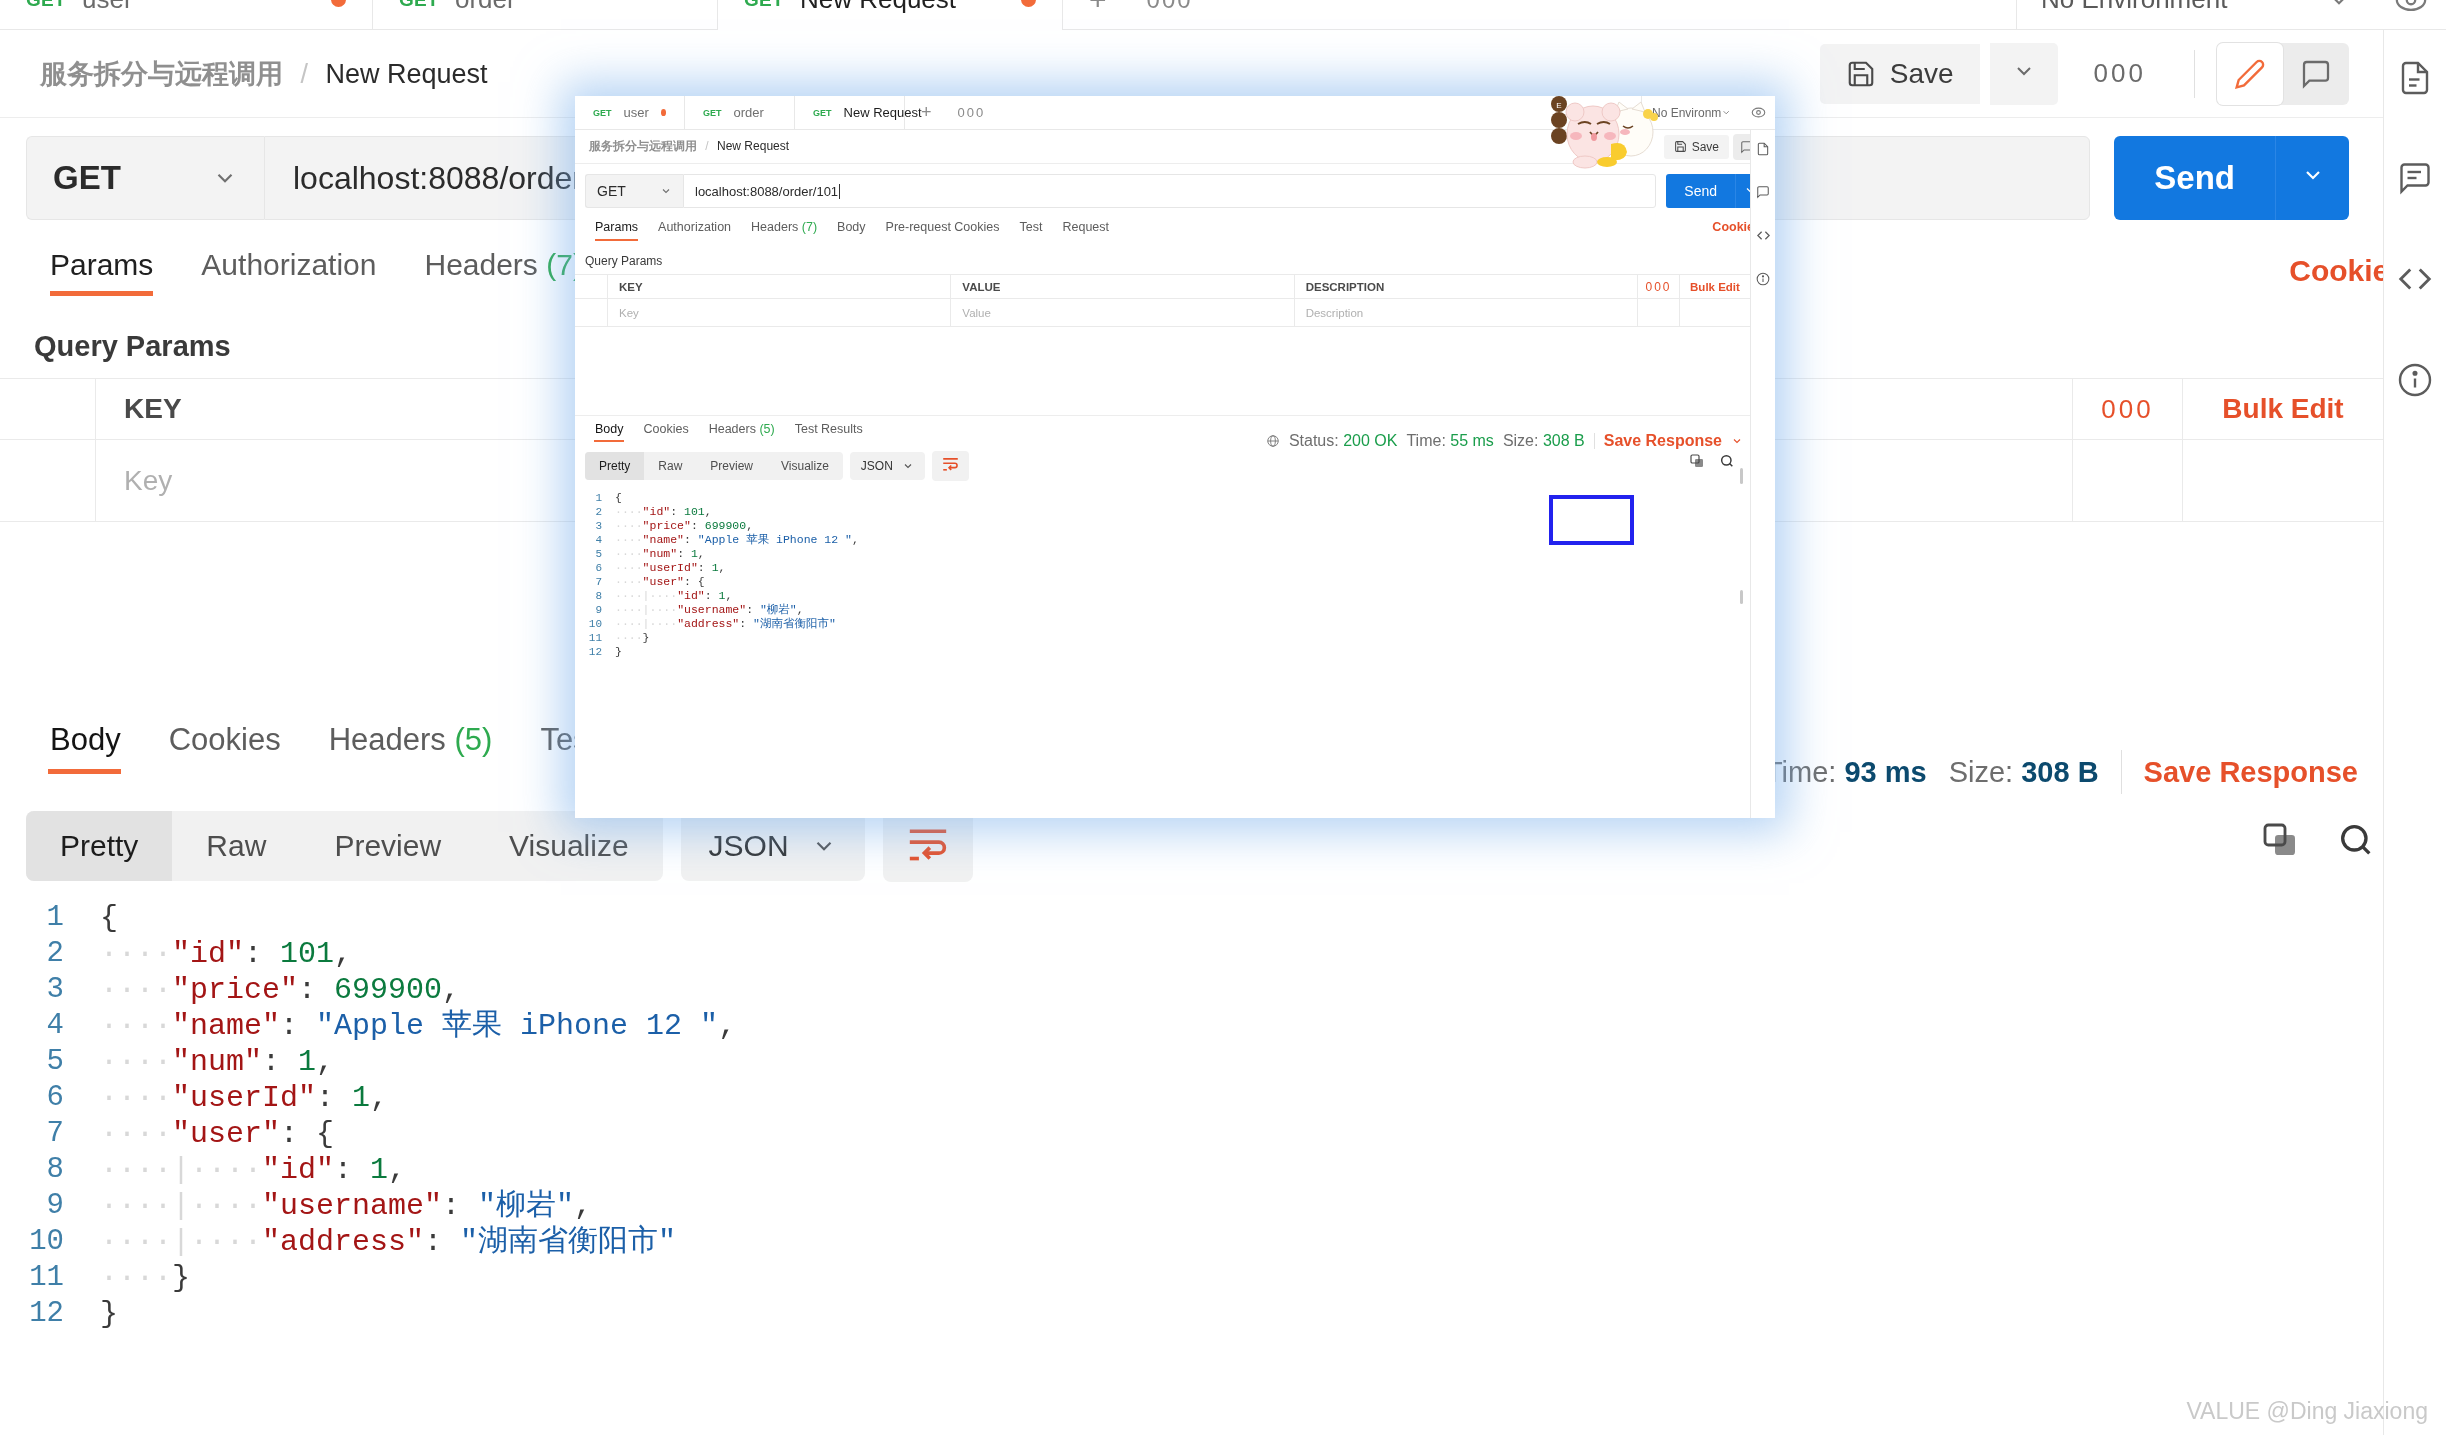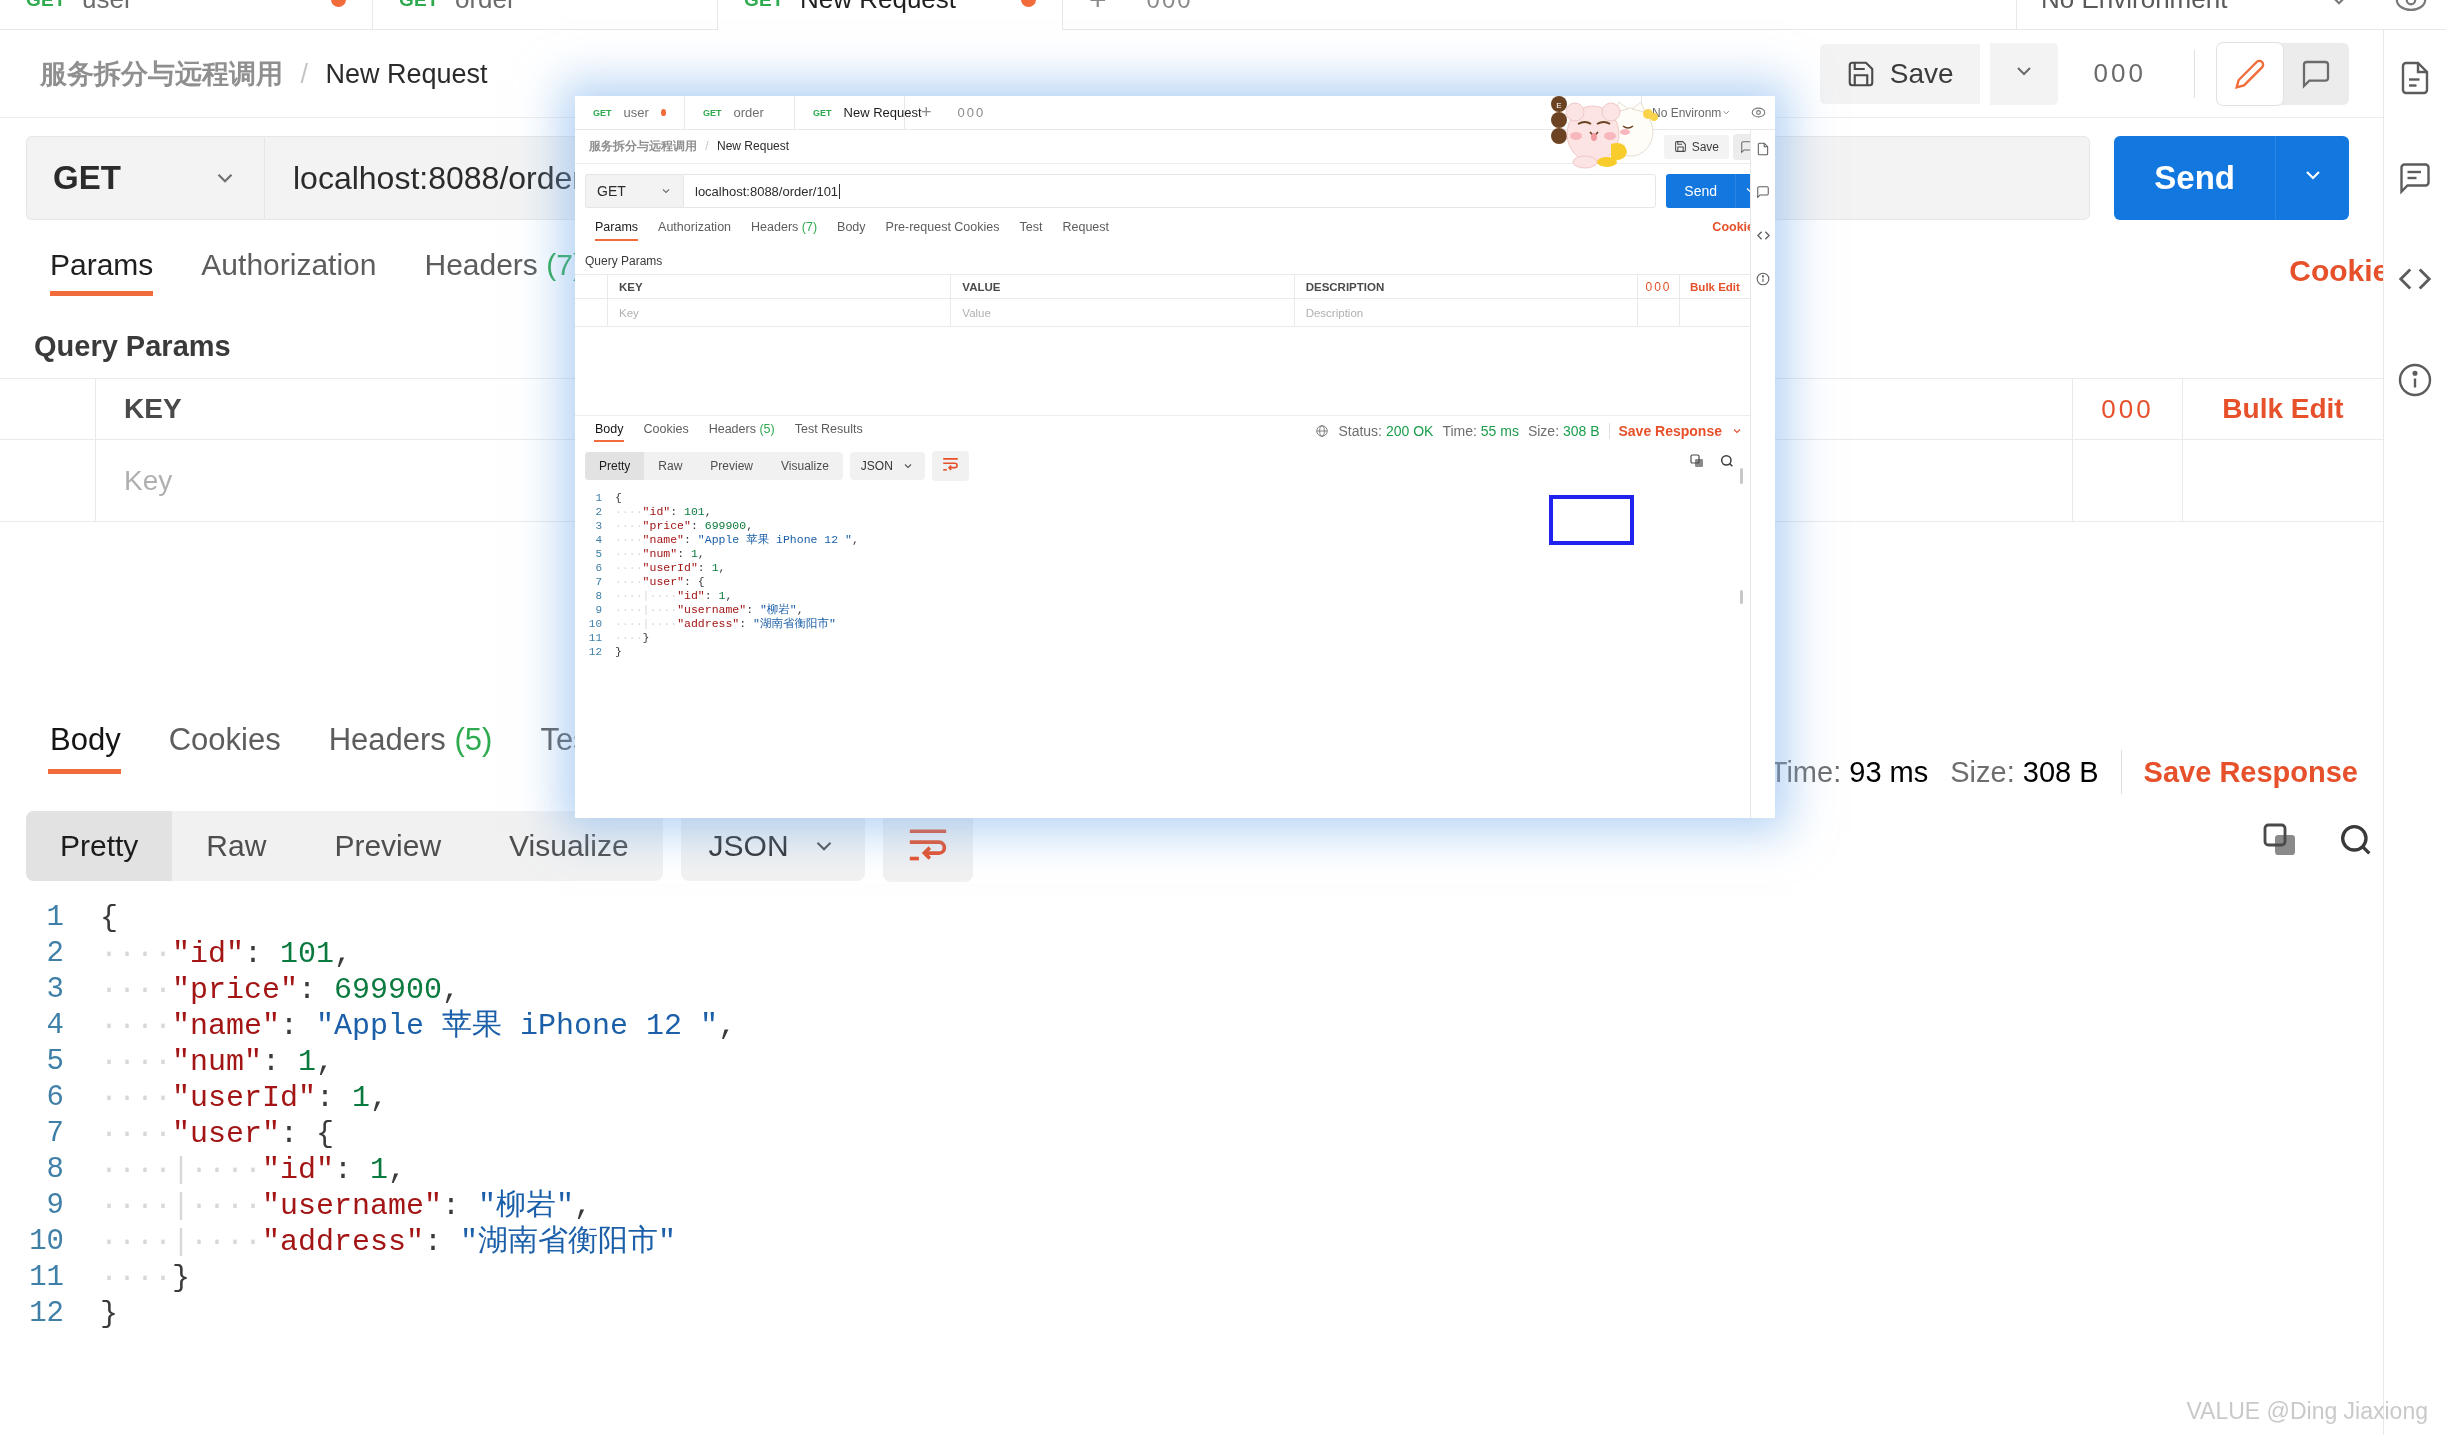--- a/index.html
+++ b/index.html
@@ -89,21 +89,21 @@
 
   
   .o-restabs { position:absolute; left:0; top:718px; width:2383px; height:80px; display:flex;
       align-items:flex-start; padding-left:26px; }
   .o-restab { font-size:31px; color:#5d5d5d; padding:4px 24px 0 24px; position:relative; cursor:pointer;}
   .o-restab.on { color:#141414; font-weight:400;}
   .o-restab.on::after { content:""; position:absolute; left:22px; right:24px; bottom:-16px; height:5px; background:#f26b3a;}
   .o-restab .n { color:#2eaa4f; }
   .o-resmeta { position:absolute; right:40px; top:750px; display:flex; align-items:center; gap:22px;
       font-size:29px; color:#6e6e6e; }
-  .o-resmeta b { color:#000000; font-weight:400; }
+  .o-resmeta b { color:#0c4a6e; font-weight:700; }
   .o-saveresp { color:#e6502a; font-weight:700; }
 
   
   .o-ptb { position:absolute; left:26px; top:810px; display:flex; align-items:center; gap:18px; }
   .o-segwrap { display:flex; background:#f1f1f1; border-radius:8px; overflow:hidden;}
   .o-segbtn { font-size:30px; color:#4e4e4e; padding:18px 34px; cursor:pointer;}
   .o-segbtn.on { background:#e2e2e2; color:#1c1c1c; }
   .o-json { display:flex; align-items:center; gap:22px; background:#f1f1f1; border-radius:8px;
       padding:18px 28px; font-size:30px; color:#333; cursor:pointer;}
   .o-wrapbtn { background:#f1f1f1; border-radius:8px; padding:14px 22px; cursor:pointer; }
@@ -189,22 +189,22 @@
   .i-prow.body2 { height:28px; border-top:none;}
 
   .i-gap { height:88px; }
 
   .i-restabs { display:flex; padding-left:10px; align-items:flex-start; height:28px;
       border-top:1px solid #ededed; padding-top:6px; position:relative;}
   .i-restab { font-size:12.5px; color:#5d5d5d; padding:0 10px; position:relative; cursor:pointer;}
   .i-restab.on { color:#141414;}
   .i-restab.on::after { content:""; position:absolute; left:9px; right:10px; bottom:-6px; height:2px; background:#f26b3a;}
   .i-restab .n { color:#2eaa4f;}
-  .i-resmeta { position:absolute; right:14px; top:7px; display:flex; align-items:center; gap:9px;
-      font-size:14px; color:#6e6e6e;}
+  .i-resmeta { position:absolute; right:14px; top:16px; display:flex; align-items:center; gap:9px;
+      font-size:16px; color:#6e6e6e;}
   .i-resmeta b { color:#1a9d4b; font-weight:400;}
   .i-saveresp { color:#e6502a; font-weight:700;}
 
   .i-ptb { display:flex; align-items:center; gap:7px; padding:8px 0 6px 10px; position:relative;}
   .i-segwrap { display:flex; background:#f1f1f1; border-radius:4px; overflow:hidden;}
   .i-segbtn { font-size:12px; color:#4e4e4e; padding:7px 14px; cursor:pointer;}
   .i-segbtn.on { background:#e2e2e2; color:#1c1c1c;}
   .i-json { display:flex; align-items:center; gap:9px; background:#f1f1f1; border-radius:4px;
       padding:7px 11px; font-size:12px; color:#333; cursor:pointer;}
   .i-wrapbtn { background:#f1f1f1; border-radius:4px; padding:5px 9px; cursor:pointer;}

